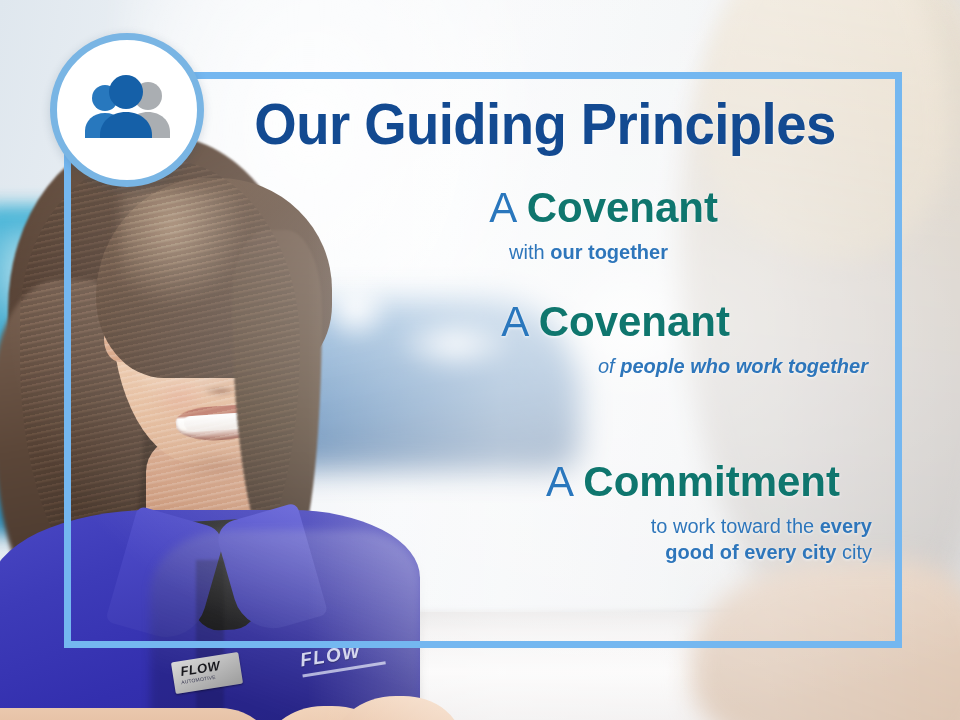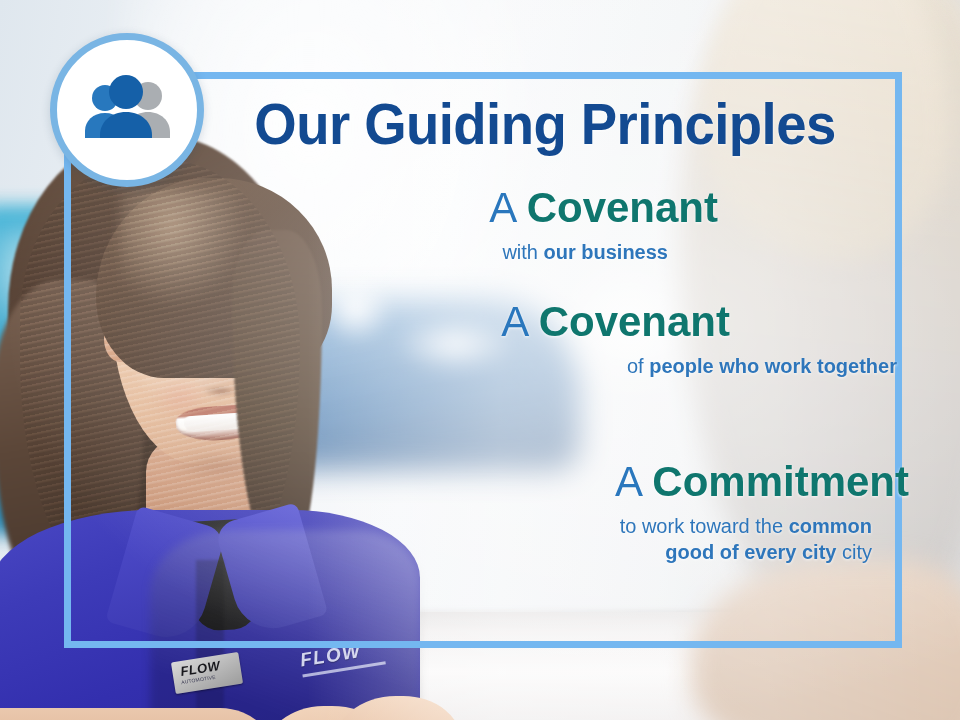--- a/index.html
+++ b/index.html
@@ -368,24 +368,24 @@
   }
   .p-body b { font-weight:700; }
 
   
   #p1 { left:0;  top:186px; }
   #p1 .p-title { padding-right:242px; text-align:right; }
   #p1 .p-body  { padding-right:292px; text-align:right; }
 
   #p2 { left:0;  top:300px; }
   #p2 .p-title { padding-right:230px; text-align:right; }
-  #p2 .p-body  { padding-right:63px; text-align:right; }
+  #p2 .p-body  { padding-right:92px; text-align:right;font-style:italic; }
 
   #p3 { left:0;  top:460px; }
-  #p3 .p-title { padding-right:51px; text-align:right; }
+  #p3 .p-title { padding-right:120px; text-align:right; }
   #p3 .p-body  { padding-right:88px; text-align:right; }
 
   .nowrap { white-space:nowrap; display:block; }
 </style>
 </head>
 <body>
 
 <div id="banner">
 
   <div class="photo">
@@ -467,33 +467,33 @@
     </svg>
   </div>
 
   <div class="text-layer">
 
     <div class="headline">Our Guiding Principles</div>
 
     <div class="principle" id="p1">
       <div class="p-title">A <b>Covenant</b></div>
       <div class="p-body">
-          <span class="nowrap"><span>with </span><b>our business</b></span>
+          <span class="nowrap"><span>with </span><b>our together</b></span>
         </div>
     </div>
 
     <div class="principle" id="p2">
       <div class="p-title">A <b>Covenant</b></div>
       <div class="p-body">
           <span class="nowrap"><span>of </span><b>people who work together</b></span>
         </div>
     </div>
 
     <div class="principle" id="p3">
       <div class="p-title">A <b>Commitment</b></div>
       <div class="p-body">
-          <span class="nowrap"><span>to work toward the </span><b>common</b></span>
+          <span class="nowrap"><span>to work toward the </span><b>every</b></span>
           <span class="nowrap"><b>good of every city</b><span> city</span></span>
         </div>
     </div>
 
   </div>
 </div>
 
 </body></html>

